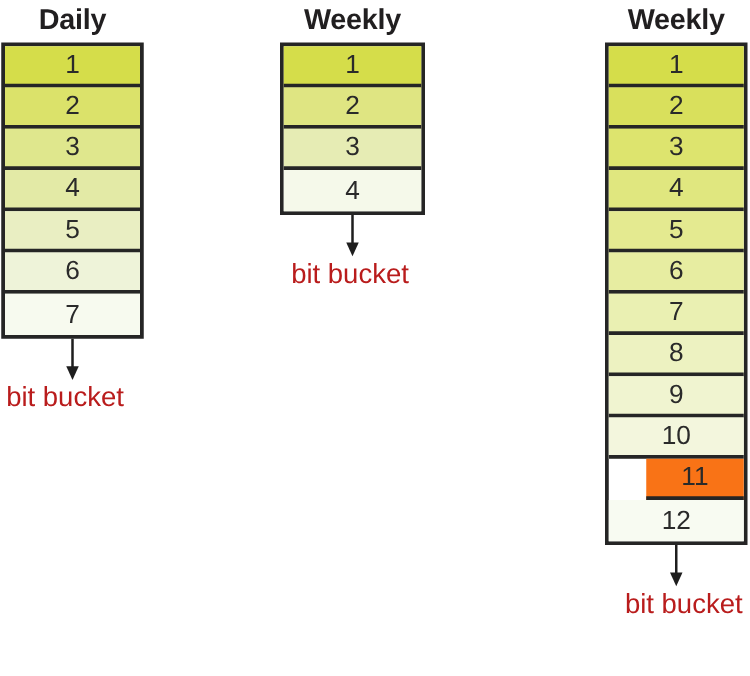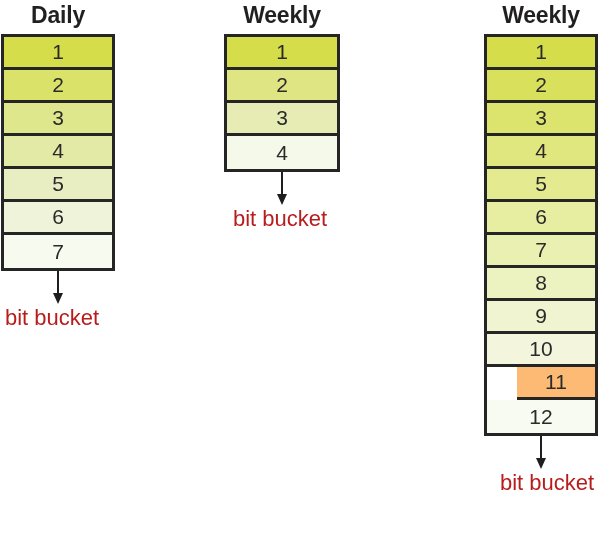--- a/index.html
+++ b/index.html
@@ -153,21 +153,21 @@
       <div class="bucket-cell" style="background: rgb(213, 221, 74);">1</div>
       <div class="bucket-cell" style="background: rgb(217, 224, 92);">2</div>
       <div class="bucket-cell" style="background: rgb(221, 228, 110);">3</div>
       <div class="bucket-cell" style="background: rgb(224, 231, 127);">4</div>
       <div class="bucket-cell" style="background: rgb(228, 234, 144);">5</div>
       <div class="bucket-cell" style="background: rgb(231, 237, 161);">6</div>
       <div class="bucket-cell" style="background: rgb(234, 240, 178);">7</div>
       <div class="bucket-cell" style="background: rgb(237, 242, 193);">8</div>
       <div class="bucket-cell" style="background: rgb(240, 244, 208);">9</div>
       <div class="bucket-cell" style="background: rgb(243, 246, 221);">10</div>
-      <div class="bucket-cell" style="background: #fdba74; margin-left: 30px;">11</div>
+      <div class="bucket-cell" style="background: #f97316; margin-left: 30px;">11</div>
       <div class="bucket-cell" style="background: rgb(248, 251, 242);">12</div>
     </div>
     <div class="arrow-wrap">
       <div class="arrow-line"></div>
       <div class="arrow-head"></div>
     </div>
     <div class="bucket-label">bit bucket</div>
   </div>
 
 </div>

